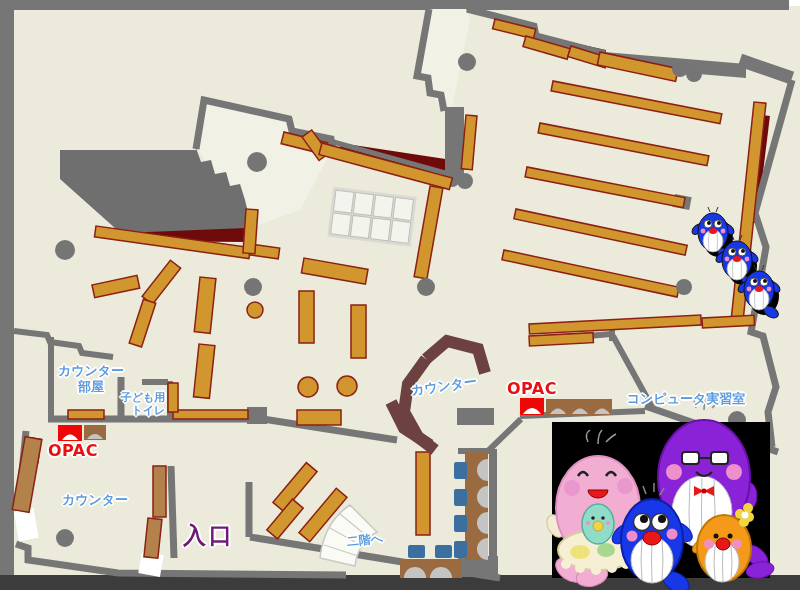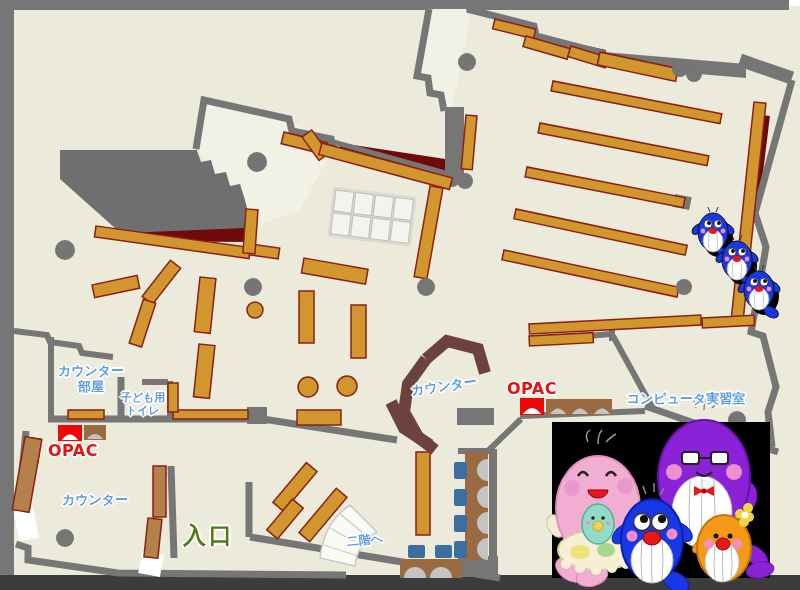--- a/index.html
+++ b/index.html
@@ -4,21 +4,21 @@
 <style>
   html,body{margin:0;padding:0;background:#fff;font-family:"DejaVu Sans","Liberation Sans",sans-serif;}
   .stage{position:relative;width:800px;height:590px;overflow:hidden;background:#fff;}
   .stage svg{position:absolute;left:0;top:0;}
   .lbl{position:absolute;transform:translate(-50%,-50%);font-weight:bold;color:#5b9be0;
        font-size:13px;line-height:1.2;text-align:center;white-space:nowrap;
        text-shadow:-1px -1px 0 #fff,1px -1px 0 #fff,-1px 1px 0 #fff,1px 1px 0 #fff,
                    -2px 0 0 #fff,2px 0 0 #fff,0 -2px 0 #fff,0 2px 0 #fff;}
   .lbl.small{font-size:11px;}
   .lbl.red{color:#e81010;font-size:16px;letter-spacing:.5px;}
-  .lbl.entrance{color:#4d7c0f;font-size:23px;letter-spacing:3px;}
+  .lbl.entrance{color:#701a75;font-size:23px;letter-spacing:3px;}
   .lbl.tilt{transform:translate(-50%,-50%) rotate(-8deg);}
   .lbl.tilt6{transform:translate(-50%,-50%) rotate(-6deg);font-size:12px;}
 </style>
 </head>
 <body>
 
 <div class="stage">
 <svg width="800" height="590" viewBox="0 0 800 590">
 
   <g>
@@ -320,21 +320,21 @@
     <use href="#smallwhale" x="0" y="0" transform="translate(713,232)"></use>
     <use href="#smallwhale" x="0" y="0" transform="translate(737,260)"></use>
     <use href="#smallwhale" x="0" y="0" transform="translate(759,290)"></use>
   </g>
 </svg>
 
 <div class="lbl" style="left:91px;top:379px;">
   <span>カウンター</span><br>
   <span>部屋</span>
 </div>
-<div class="lbl small" style="left:143px;top:404px;">
+<div class="lbl small" style="left:143px;top:404px;text-align:right;">
   <span>子ども用</span><br>
   <span>トイレ</span>
 </div>
 <div class="lbl red" style="left:73px;top:451px;">OPAC</div>
 <div class="lbl" style="left:95px;top:500px;">カウンター</div>
 <div class="lbl entrance" style="left:209px;top:536px;">入口</div>
 <div class="lbl tilt" style="left:444px;top:386px;">カウンター</div>
 <div class="lbl red" style="left:532px;top:389px;">OPAC</div>
 <div class="lbl" style="left:686px;top:383px;margin-top:16px;">コンピュータ実習室</div>
 <div class="lbl tilt6" style="left:365px;top:540px;">二階へ</div>

